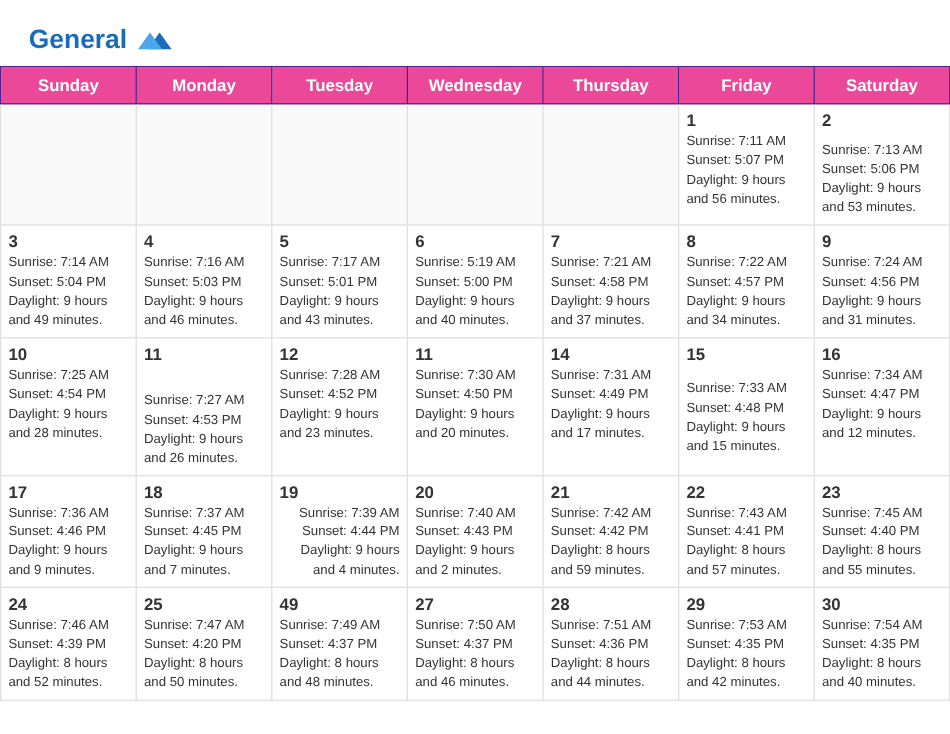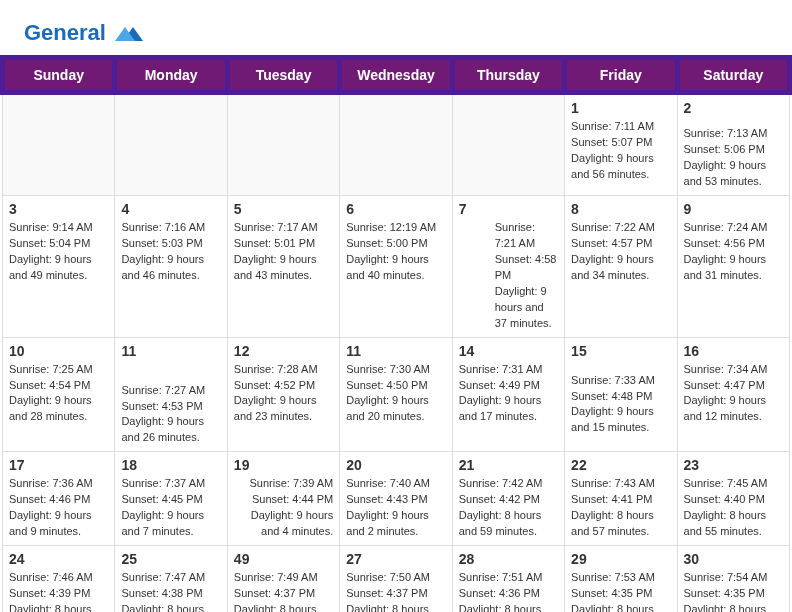--- a/index.html
+++ b/index.html
@@ -8,21 +8,21 @@
     .header { display: flex; justify-content: space-between; align-items: flex-start; padding: 20px 24px 10px 24px; }
     
     .logo { display: flex; align-items: center; }
     
     .title-area { text-align: right; }
     .month-title { font-size: 36px; font-weight: normal; color: #333; }
     .location { font-size: 16px; color: #555; }
     
     .calendar { width: 100%; border-collapse: collapse; margin: 0 0 10px 0; }
     
-    .day-header { background: #701a75; color: #fff; text-align: center; padding: 7px 4px; font-size: 14px; font-weight: bold; border: 5px solid #4c1d95; }
+    .day-header { background: #ec4899; color: #fff; text-align: center; padding: 7px 4px; font-size: 14px; font-weight: bold; border: 1px solid #4c1d95; }
     
     .week-row td { border: 1px solid #ddd; vertical-align: top; padding: 5px 6px; width: calc(100%/7); font-size: 11px; min-height: 80px; background: #fff; }
     .week-row td.empty { background: #f9f9f9; }
     
     .day-num { font-size: 14px; font-weight: bold; color: #333; display: block; margin-bottom: 3px; }
     .day-info { color: #333; font-size: 11px; line-height: 1.45; }
   </style>
 </head>
 <body>
 
@@ -74,45 +74,45 @@
         <td>
           <span class="day-num">2</span>
           <div class="day-info" style="white-space: pre-line; margin-top: 10px;">Sunrise: 7:13 AM
 Sunset: 5:06 PM
 Daylight: 9 hours and 53 minutes.</div>
         </td>
       </tr>
       <tr class="week-row">
         <td>
           <span class="day-num">3</span>
-          <div class="day-info" style="white-space: pre-line;">Sunrise: 9:14 AM
+          <div class="day-info" style="white-space: pre-line;">Sunrise: 7:14 AM
 Sunset: 5:04 PM
 Daylight: 9 hours and 49 minutes.</div>
         </td>
         <td>
           <span class="day-num">4</span>
           <div class="day-info" style="white-space: pre-line;">Sunrise: 7:16 AM
 Sunset: 5:03 PM
 Daylight: 9 hours and 46 minutes.</div>
         </td>
         <td>
           <span class="day-num">5</span>
           <div class="day-info" style="white-space: pre-line;">Sunrise: 7:17 AM
 Sunset: 5:01 PM
 Daylight: 9 hours and 43 minutes.</div>
         </td>
         <td>
           <span class="day-num">6</span>
-          <div class="day-info" style="white-space: pre-line;">Sunrise: 12:19 AM
+          <div class="day-info" style="white-space: pre-line;">Sunrise: 5:19 AM
 Sunset: 5:00 PM
 Daylight: 9 hours and 40 minutes.</div>
         </td>
         <td>
           <span class="day-num">7</span>
-          <div class="day-info" style="white-space: pre-line; margin-left: 36px;">Sunrise: 7:21 AM
+          <div class="day-info" style="white-space: pre-line;">Sunrise: 7:21 AM
 Sunset: 4:58 PM
 Daylight: 9 hours and 37 minutes.</div>
         </td>
         <td>
           <span class="day-num">8</span>
           <div class="day-info" style="white-space: pre-line;">Sunrise: 7:22 AM
 Sunset: 4:57 PM
 Daylight: 9 hours and 34 minutes.</div>
         </td>
         <td>
@@ -213,21 +213,21 @@
       <tr class="week-row">
         <td>
           <span class="day-num">24</span>
           <div class="day-info" style="white-space: pre-line;">Sunrise: 7:46 AM
 Sunset: 4:39 PM
 Daylight: 8 hours and 52 minutes.</div>
         </td>
         <td>
           <span class="day-num">25</span>
           <div class="day-info" style="white-space: pre-line;">Sunrise: 7:47 AM
-Sunset: 4:38 PM
+Sunset: 4:20 PM
 Daylight: 8 hours and 50 minutes.</div>
         </td>
         <td>
           <span class="day-num">49</span>
           <div class="day-info" style="white-space: pre-line;">Sunrise: 7:49 AM
 Sunset: 4:37 PM
 Daylight: 8 hours and 48 minutes.</div>
         </td>
         <td>
           <span class="day-num">27</span>

